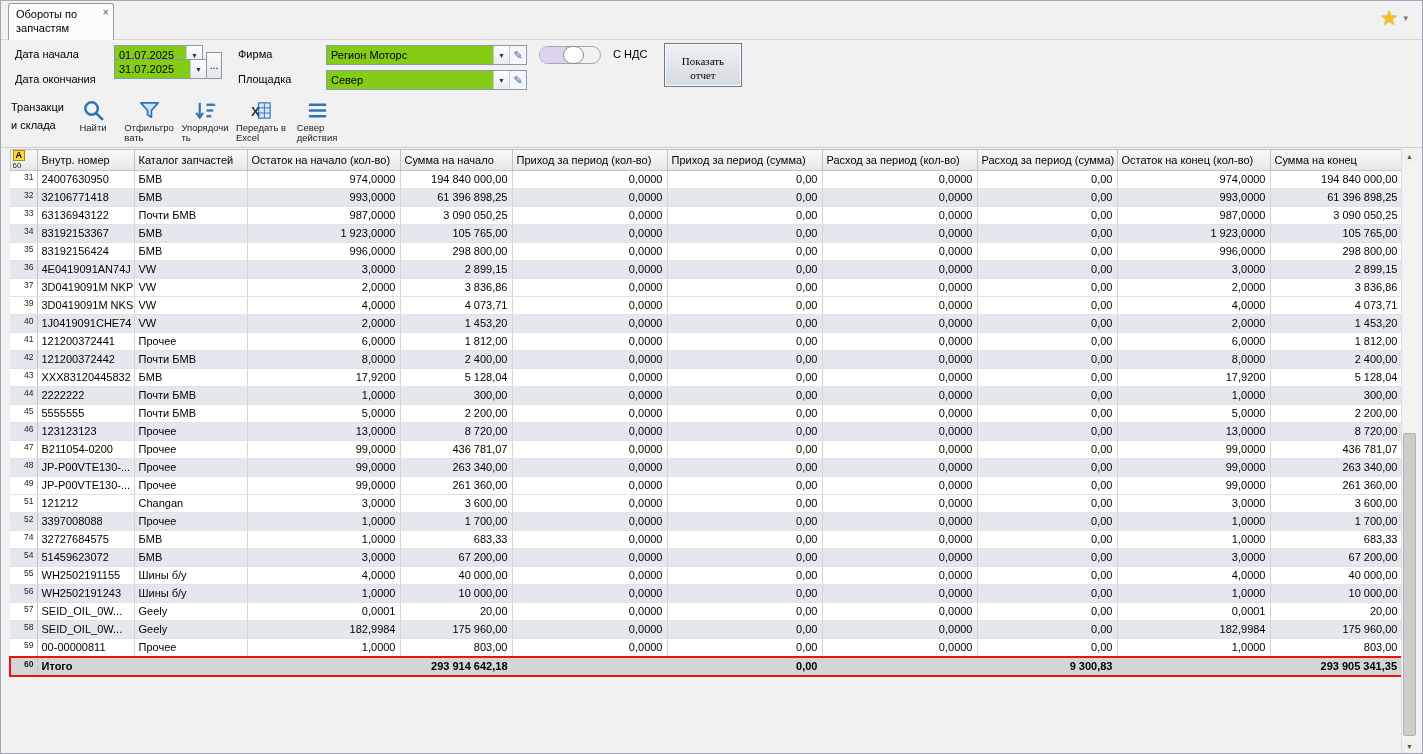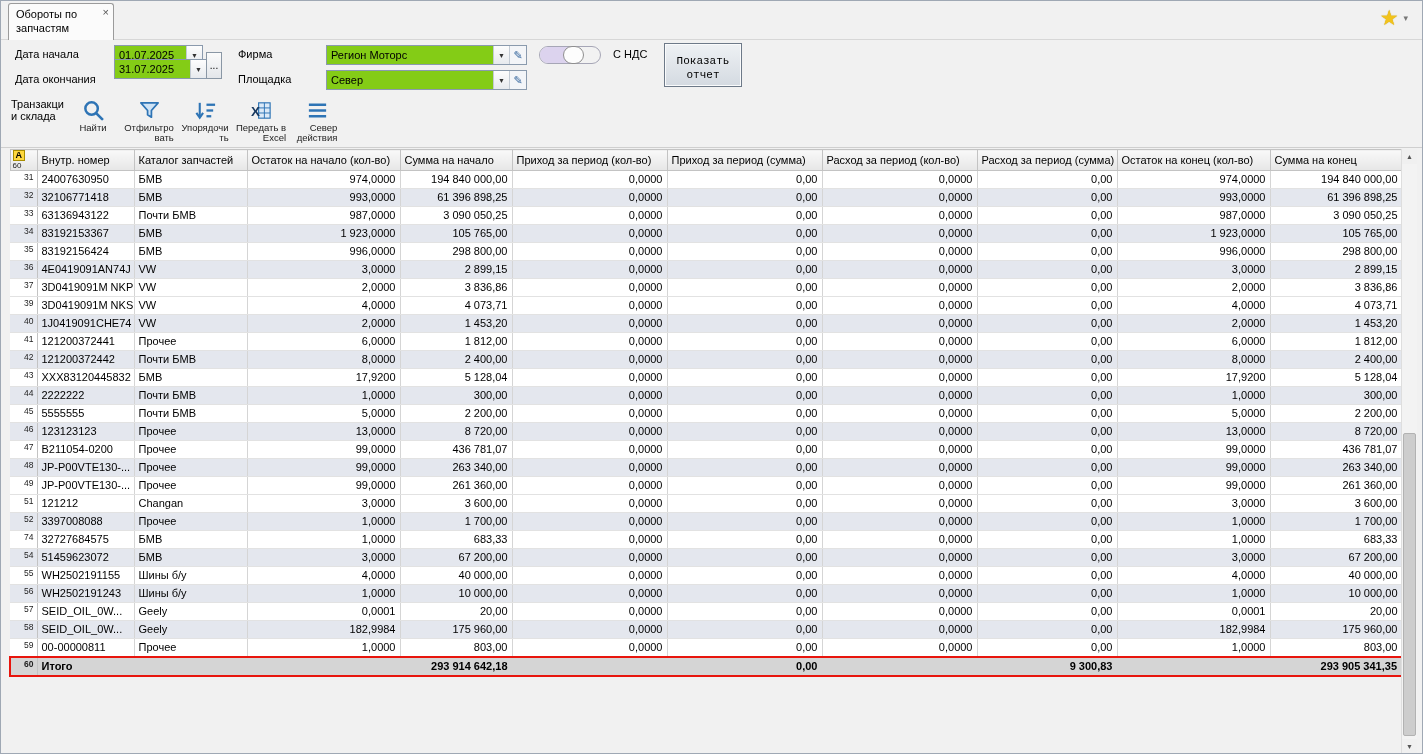--- a/index.html
+++ b/index.html
@@ -21,29 +21,29 @@
   .filters{position:absolute;top:40px;left:0;right:0;height:55px}
   .label{position:absolute;font-size:11px;line-height:13px}
   .field{position:absolute;display:flex;align-items:stretch;height:20px;background:#84cc16;border:1px solid #8a9aad;font-size:11px}
   .field .val{flex:1;padding:3px 4px 0 4px;white-space:nowrap;overflow:hidden}
   .field .dd{width:16px;display:flex;align-items:center;justify-content:center;font-size:7px;color:#333;border-left:1px solid #c3cbd4;background:linear-gradient(#fdfdfd,#e7eaee);cursor:pointer}
   .field .pencil{width:17px;display:flex;align-items:center;justify-content:center;font-size:11px;color:#39699f;border-left:1px solid #c3cbd4;background:#f3f5f8;cursor:pointer}
   .dots-btn{position:absolute;width:16px;height:27px;border:1px solid #8a97a5;background:linear-gradient(#fbfbfb,#e3e6ea);font-size:10px;line-height:10px;text-align:center;cursor:pointer;font-family:"Liberation Sans",sans-serif}
   .vat-toggle{position:absolute;width:62px;height:18px;border:1px solid #a6a6b6;border-radius:9px;background:#f2f2f2;cursor:pointer}
   .vat-on{position:absolute;left:0;top:0;bottom:0;width:30px;background:#dcd3ee;border-radius:9px 0 0 9px}
   .vat-thumb{position:absolute;left:23px;top:-1px;width:21px;height:18px;background:#fdfdfd;border:1px solid #8f8f8f;border-radius:9px}
-  .report-btn{position:absolute;width:78px;height:44px;border:1px solid #6d7988;background:linear-gradient(#eef1f4,#d4dae1);box-shadow:inset 0 0 0 1px #fafbfc;font-size:11px;line-height:14px;text-align:center;padding-top:6px;cursor:pointer;font-family:Liberation Mono, monospace}
+  .report-btn{position:absolute;width:78px;height:44px;border:1px solid #6d7988;background:linear-gradient(#eef1f4,#d4dae1);box-shadow:inset 0 0 0 1px #fafbfc;font-size:11px;line-height:14px;text-align:center;padding-top:6px;cursor:pointer;font-family:Liberation Serif, serif}
 
   
   .toolbar{position:absolute;top:95px;left:0;right:0;height:52px;border-bottom:1px solid #cfcfcf}
-  .panel-label{position:absolute;left:10px;top:2px;width:60px;font-size:11px;line-height:12px}
+  .panel-label{position:absolute;left:10px;top:2px;width:60px;font-size:11px;line-height:18px}
   .tool-btns{position:absolute;left:64px;top:1px;display:flex}
   .tool-btn{width:56px;display:flex;flex-direction:column;align-items:center;gap:1px;padding:2px 1px;cursor:pointer;border-radius:3px}
   .tool-btn svg{width:23px;height:23px}
-  .tool-btn .cap{font-size:9.5px;line-height:10px;text-align:right;color:#222}
+  .tool-btn .cap{font-size:9.5px;line-height:10px;text-align:left;color:#222}
 
   
   .grid{position:absolute;top:148px;left:8px;width:1392px}
   table{border-collapse:collapse;table-layout:fixed;width:1392px;font-size:11px}
   th{background:linear-gradient(#f9f9f9,#e6e6e6);border:1px solid #c3c3c3;font-weight:normal;text-align:left;height:21px;padding:0 4px;white-space:nowrap;overflow:hidden;cursor:default}
   td{border-right:1px solid #d5d5d5;border-bottom:1px solid #e2e2e2;height:18px;line-height:17px;padding:0 4px;white-space:nowrap;overflow:hidden;background:#fff;cursor:default}
   td.num{text-align:right}
   td.txt{text-align:left}
   td.rownum{font-size:8.5px;color:#222;text-align:right;vertical-align:top;line-height:10px;padding:1px 3px 0 1px;border-right:1px solid #c3c3c3}
   tr.alt td{background:#e4e7ee}

